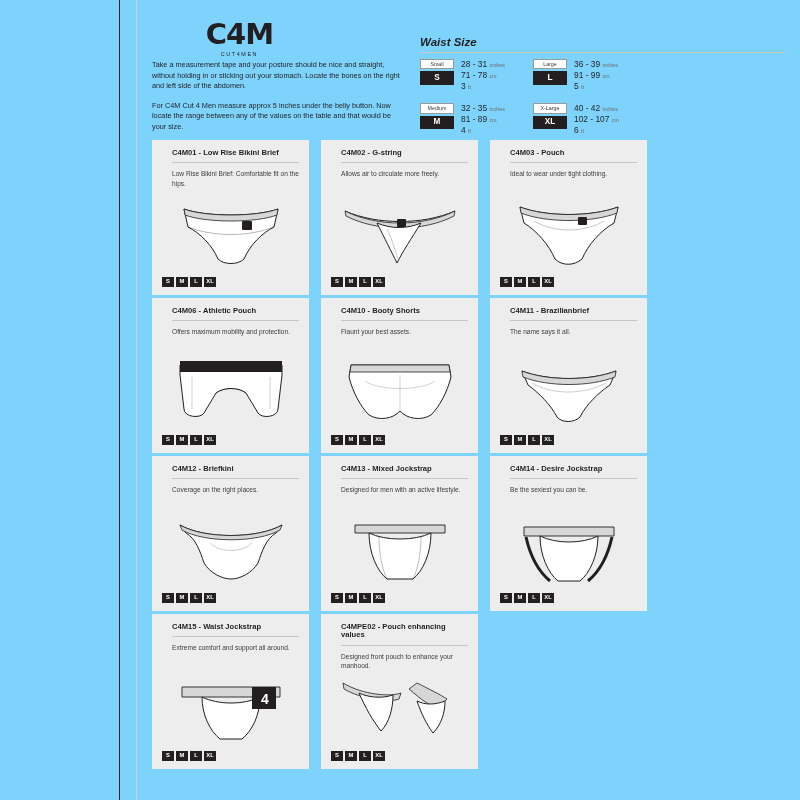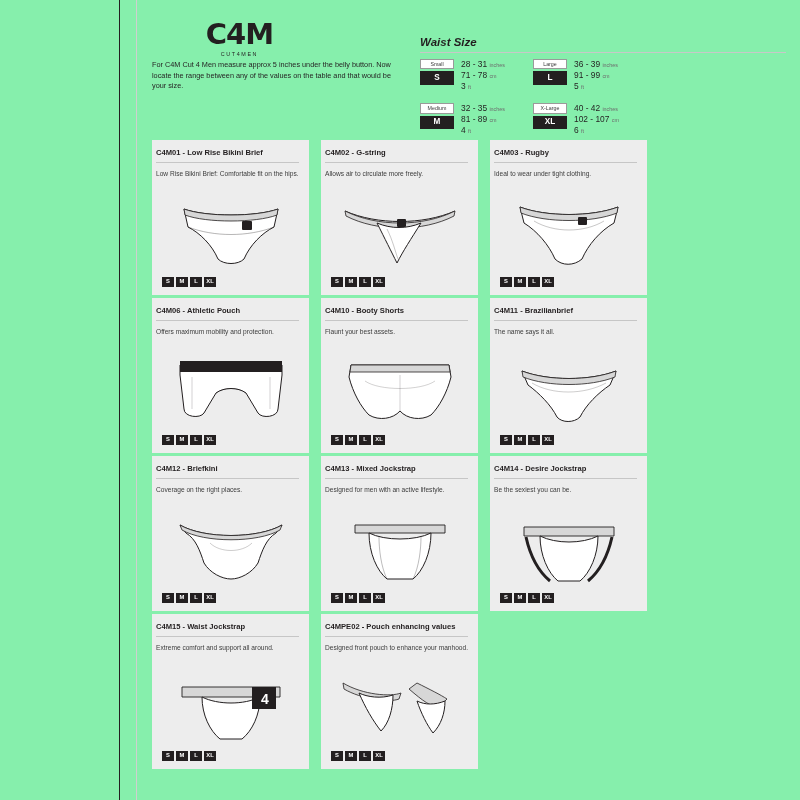--- a/index.html
+++ b/index.html
@@ -6,21 +6,21 @@
   html, body {
     margin: 0; padding: 0;
     width: 800px; height: 800px;
     background: #ffffff;
     font-family: "Liberation Sans", sans-serif;
     color: #231f20;
   }
   #page {
     position: relative;
     width: 800px; height: 800px;
-    background: #86efac;
+    background: #7dd3fc;
     overflow: hidden;
   }
   
   .rule-left-1 {
     position: absolute; left: 119px; top: 0; width: 1px; height: 800px;
     background: #231f20;
   }
   .rule-left-2 {
     position: absolute; left: 136px; top: 0; width: 1px; height: 800px;
     background: #cfcfcf;
@@ -93,21 +93,21 @@
     width: 640px;
     display: grid;
     grid-template-columns: repeat(3, 157px);
     grid-auto-rows: 155px;
     column-gap: 12px;
     row-gap: 3px;
   }
   .card {
     background: #ededed;
     position: relative;
-    padding: 9px 10px 0 4px;
+    padding: 9px 10px 0 20px;
     overflow: hidden;
   }
   .card-title {
     font-size: 7.6px; font-weight: bold; color: #231f20; line-height: 1.1;
   }
   .card-rule { height: 1px; background: #c6c6c6; margin: 5px 0 6px 0; }
   .card-desc {
     font-size: 6.6px; line-height: 1.45; color: #3c3c3c; min-height: 17px;
   }
   .art {
@@ -137,20 +137,21 @@
   <div class="rule-left-2"></div>
 
   <div class="header">
 
     <div class="logo-block">
       <div class="logo-mark">C4M</div>
       <div class="logo-sub">CUT4MEN</div>
     </div>
 
     <div class="intro">
+      <p>Take a measurement tape and your posture should be nice and straight, without holding in or sticking out your stomach. Locate the bones on the right and left side of the abdomen.</p>
       <p>For C4M Cut 4 Men measure approx 5 inches under the belly button. Now locate the range between any of the values on the table and that would be your size.</p>
     </div>
 
     <div class="waist">
       <div class="waist-title">Waist Size</div>
       <div class="waist-rule"></div>
       <div class="waist-grid" id="waist-grid">
           <div class="waist-col">
             <div class="waist-row">
               <div class="sz-badges">
@@ -237,21 +238,21 @@
           </svg>
         </div>
         <div class="sizes">
           <div class="size-chip">S</div>
           <div class="size-chip">M</div>
           <div class="size-chip">L</div>
           <div class="size-chip">XL</div>
         </div>
       </div>
       <div class="card">
-        <div class="card-title">C4M03 - Rugby</div>
+        <div class="card-title">C4M03 - Pouch</div>
         <div class="card-rule"></div>
         <div class="card-desc">Ideal to wear under tight clothing.</div>
         <div class="art">
           <svg width="130" height="76" viewBox="0 0 130 76">
             <path d="M16 14 C42 24 88 24 114 14 L110 30 C96 38 84 52 78 66 C70 73 58 73 51 66 C45 52 33 38 20 30 Z" fill="#ffffff" stroke="#231f20" stroke-width="1"></path>
             <path d="M16 14 C42 24 88 24 114 14 L113 20 C88 30 42 30 17 20 Z" fill="#d7d7d7" stroke="#231f20" stroke-width="0.8"></path>
             <path d="M30 28 C50 40 80 40 100 28" fill="none" stroke="#231f20" stroke-width="0.5" opacity="0.5"></path>
             <rect x="74" y="24" width="9" height="8" rx="1" fill="#231f20"></rect>
           </svg>
         </div>

